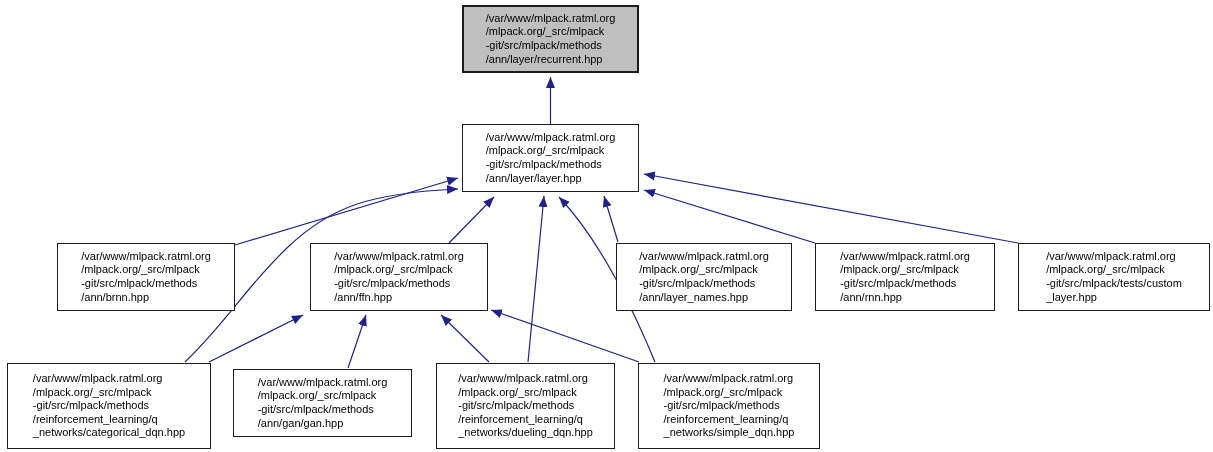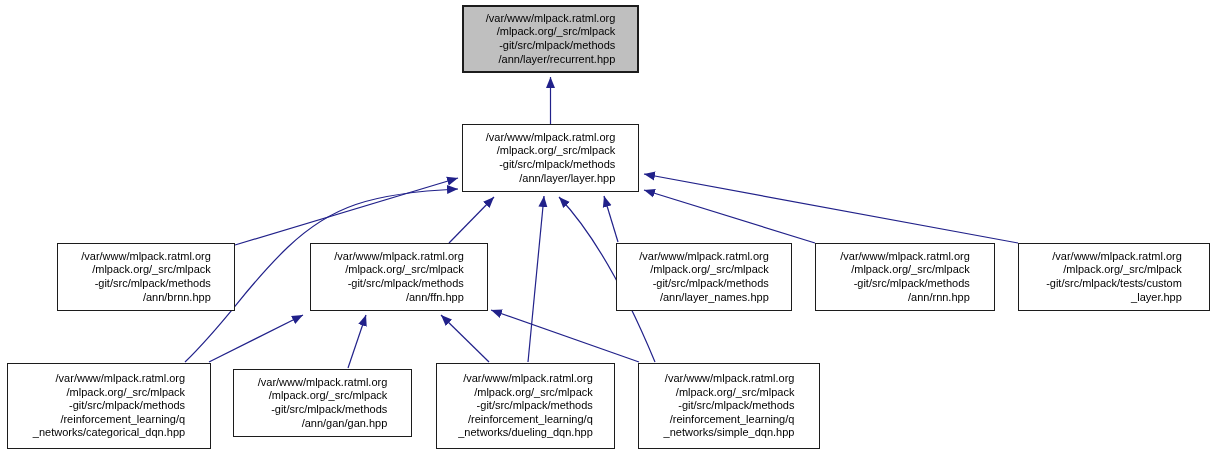--- a/index.html
+++ b/index.html
@@ -23,21 +23,21 @@
     height: 452px;
   }
   .graph-node {
     position: absolute;
     box-sizing: border-box;
     background: #ffffff;
     border: 1.5px solid #1c1c1c;
     color: #000000;
     font-size: 11px;
     line-height: 13.6px;
-    text-align: right;
+    text-align: left;
     white-space: pre-line;
     display: flex;
     align-items: center;
     justify-content: center;
     cursor: pointer;
   }
   .graph-node.highlight {
     background: #bfbfbf;
     border-width: 2px;
     cursor: default;

